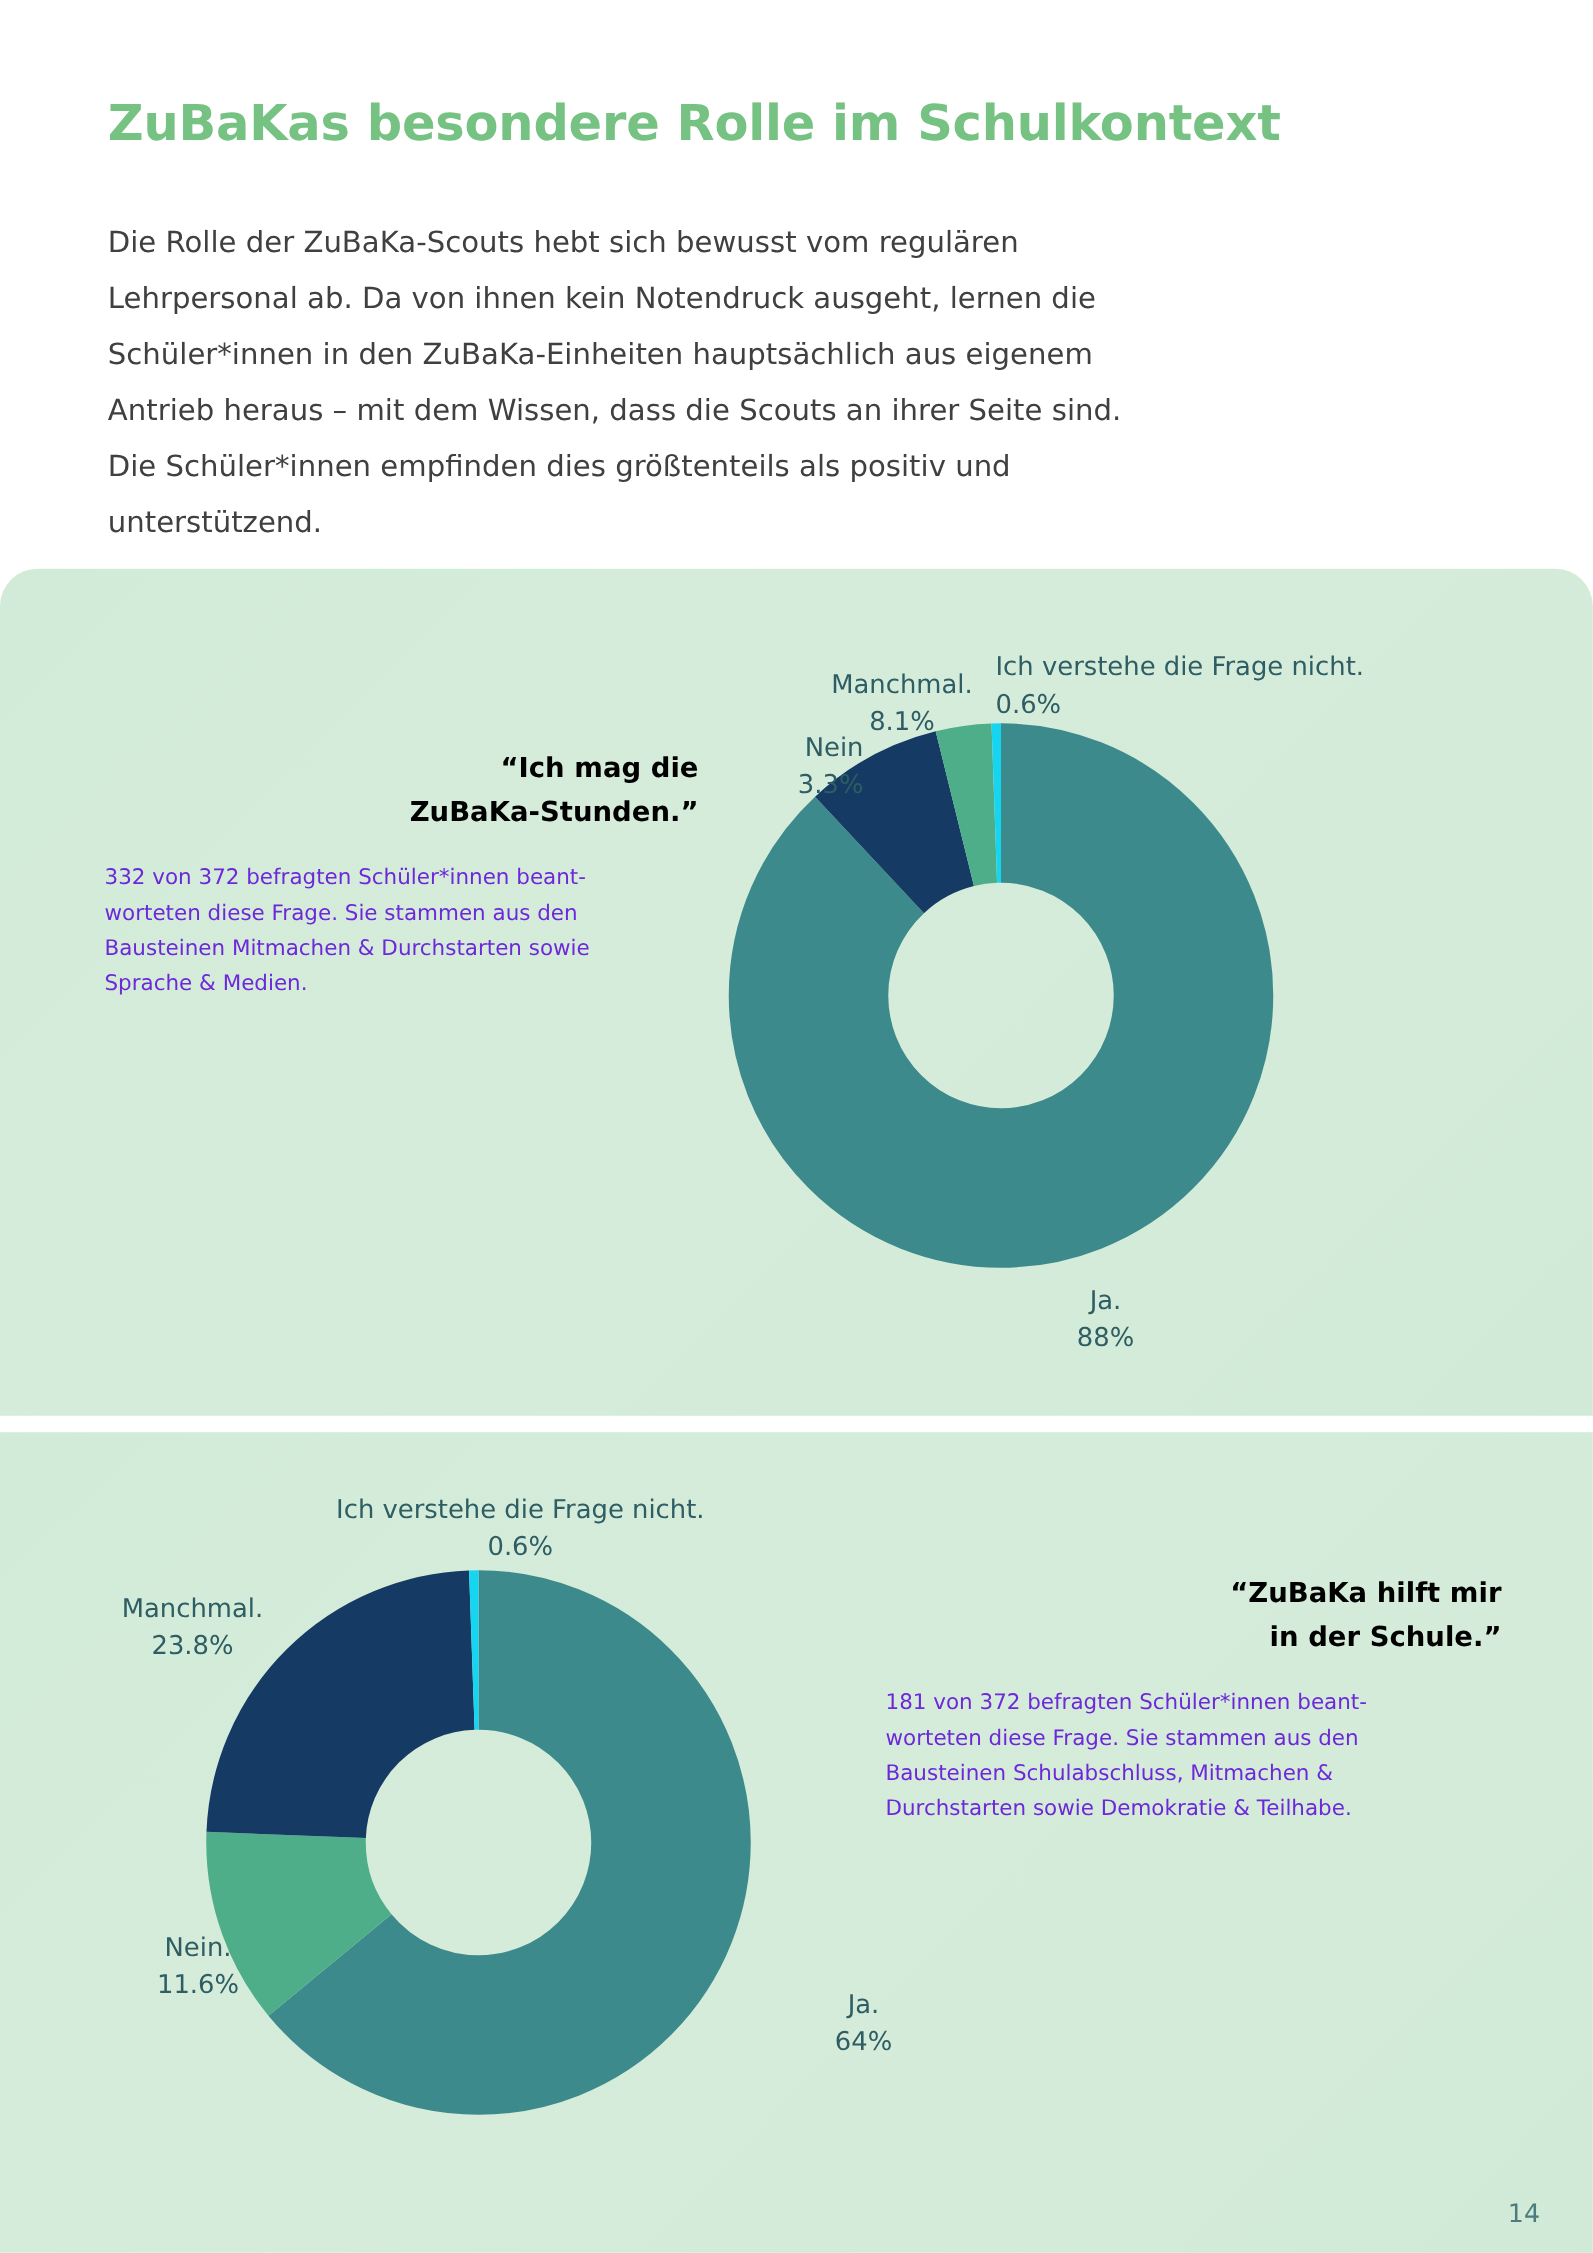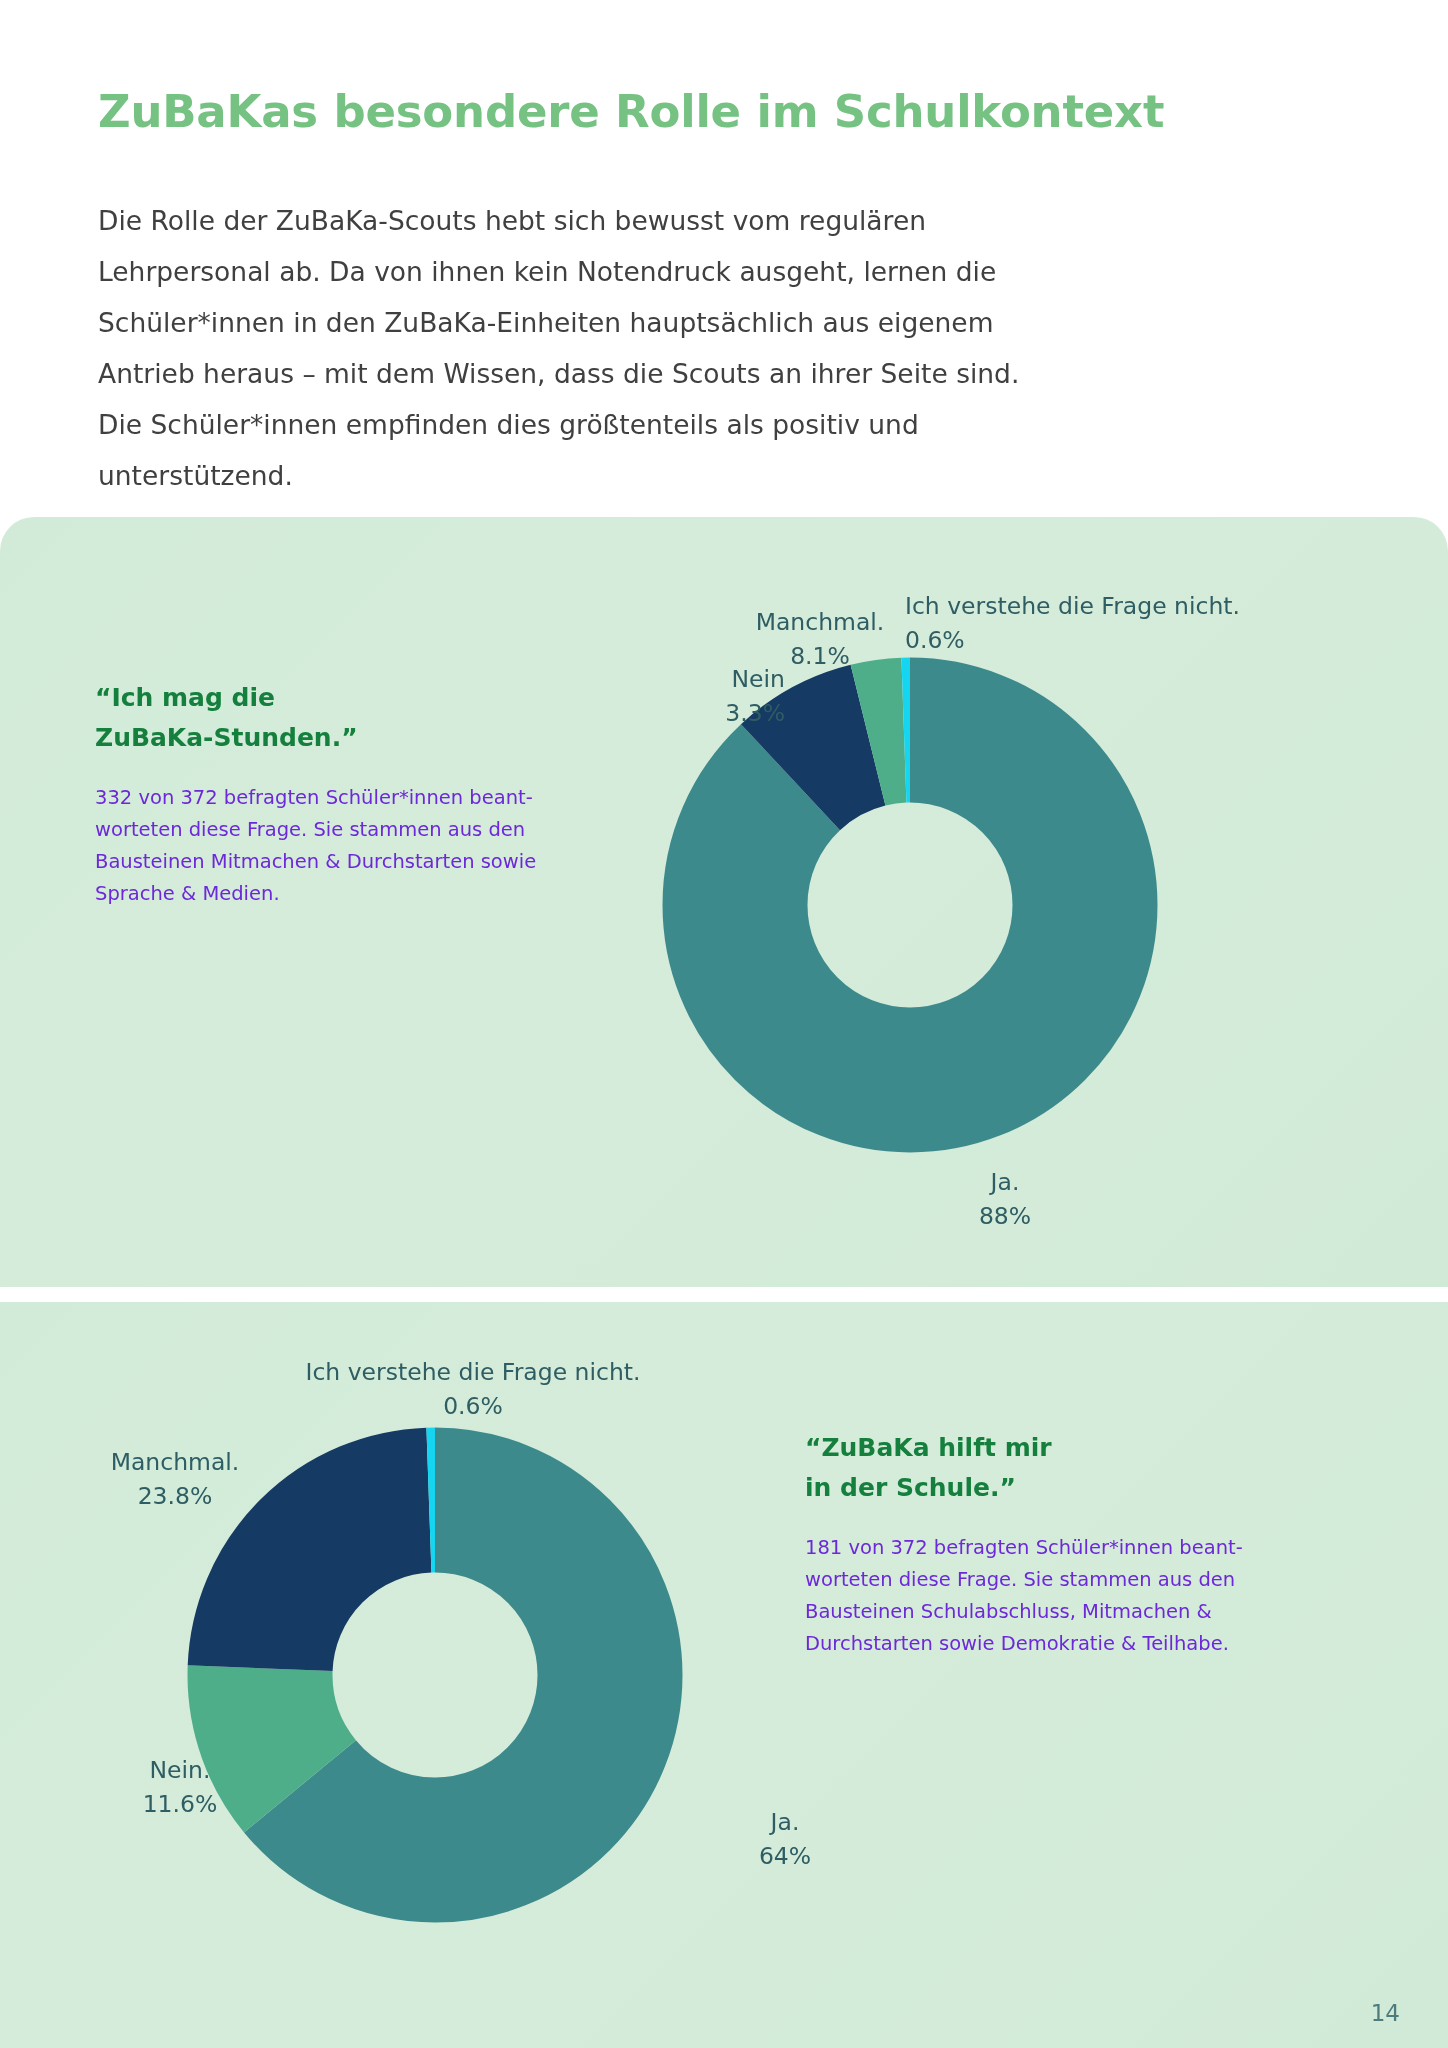--- a/index.html
+++ b/index.html
@@ -53,21 +53,22 @@
     top: 1302px;
     height: 746px;
   }
 
   
   .quote-block { position: absolute; }
   .quote-title {
     font-size: 25px;
     font-weight: bold;
     line-height: 40px;
-    color: #15803d;
+    color: #000000;
+    text-align: right;
   }
   .quote-title span { display: block; white-space: nowrap; }
   .quote-body {
     margin-top: 24px;
     font-size: 19.5px;
     line-height: 32px;
     color: #6d28d9;
   }
   .quote-body span { display: block; white-space: nowrap; }
 

